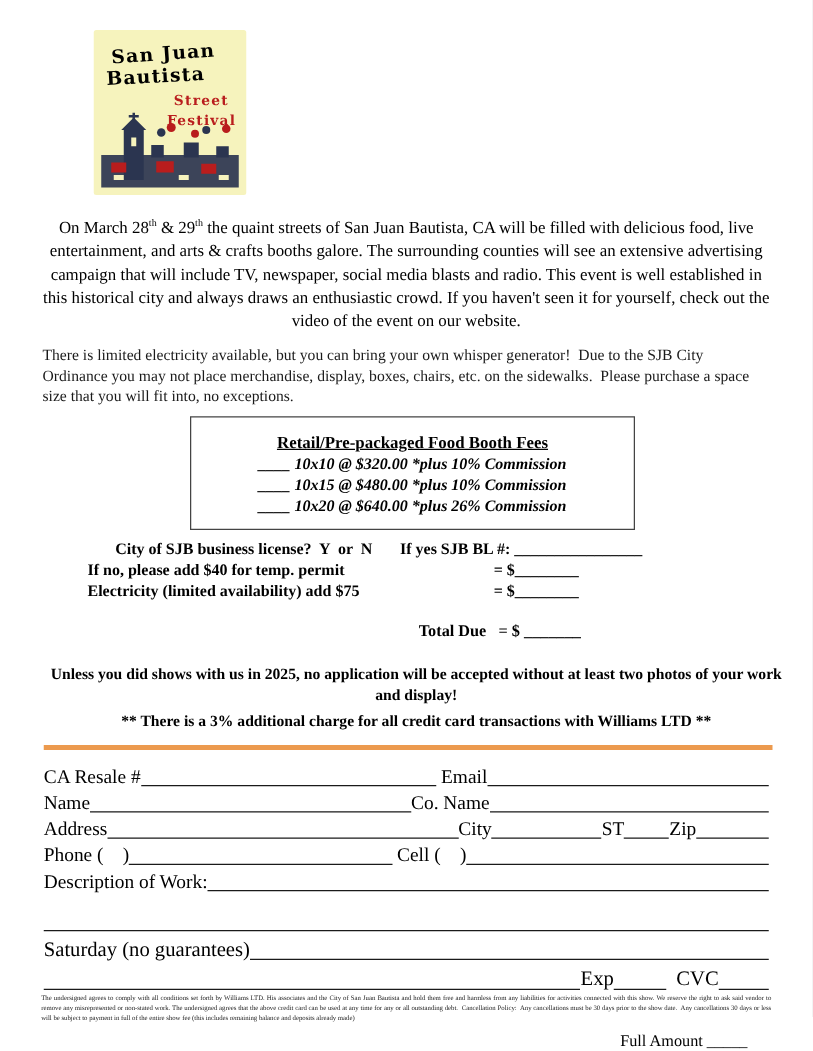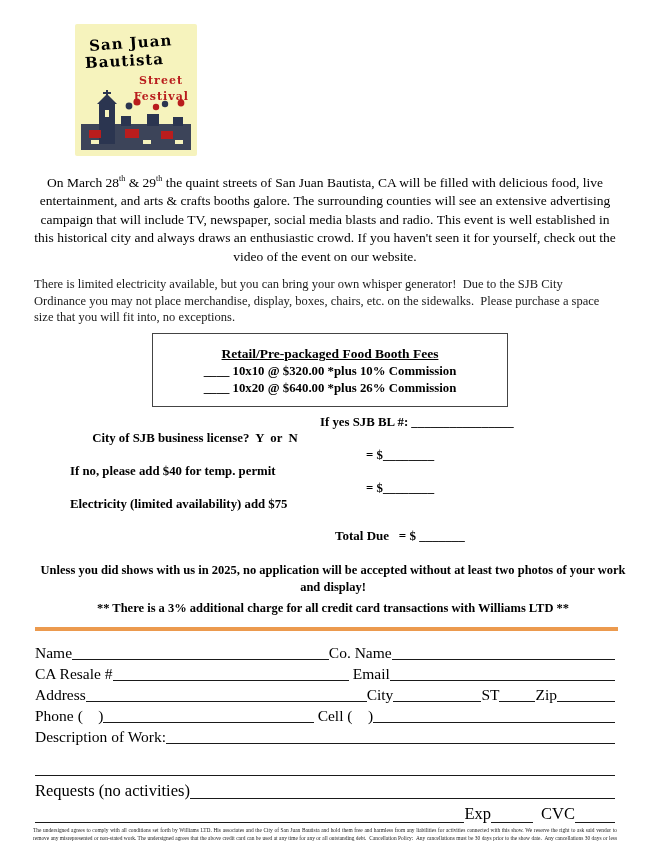--- a/index.html
+++ b/index.html
@@ -43,31 +43,31 @@
   
   .intro { margin:17px 30px 0 30px; text-align:center; font-weight:normal;
     font-size:13.5px; line-height:1.38; }
   .intro sup { font-size:8px; }
   .electric { margin:9px 34px 0 34px; font-size:12.5px; line-height:1.35; color:#1a1a1a; }
 
   
   .feebox { width:356px; margin:7px auto 0 152px; border:1.5px solid #444;
     text-align:center; padding:12px 0 10px 0; }
   .feebox-title { font-weight:bold; font-size:13.5px; text-decoration:underline; }
-  .fee-line { font-weight:bold; font-size:12.8px; margin-top:2px; }
+  .fee-line { font-weight:bold; font-size:12.8px; margin-top:2px;font-style:italic; }
   .fee-line:first-of-type { margin-top:10px; }
 
   
   .license { margin:7px 0 0 70px; font-weight:bold; font-size:12.8px; line-height:1.3; }
   .lic-row { display:flex; }
-  .lic-left { width:250px;margin-top:16px; }
+  .lic-left { width:250px; }
   .lic-row1 .lic-left { text-align:center; }
   .lic-right { margin-left:0px; }
   .lic-r1 { margin-left:0px; color:#000; }
-  .lic-eq { margin-left:46px; }
+  .lic-eq { margin-left:75px; }
   .total-row { margin:16px 0 0 335px; font-weight:bold; font-size:13px; }
 
   
   .notice { margin:18px 24px 0 40px; text-align:center; font-weight:bold;
     font-size:12.5px; line-height:1.35; }
   .notice-cc { margin-top:4px; }
   .divider { height:4px; background:#ec9a4e; margin:10px 32px 0 35px; }
 
   
   .form { margin:14px 35px 0 35px; font-size:15.5px; }
@@ -127,20 +127,21 @@
 
   </div>
 
   <p class="intro"><span>On March 28</span><sup>th</sup><span> &amp; 29</span><sup>th</sup><span> the quaint streets of San Juan Bautista, CA will be filled with delicious food, live entertainment, and arts &amp; crafts booths galore. The surrounding counties will see an extensive advertising campaign that will include TV, newspaper, social media blasts and radio. This event is well established in this historical city and always draws an enthusiastic crowd. If you haven't seen it for yourself, check out the video of the event on our website.</span></p>
 
   <p class="electric pre">There is limited electricity available, but you can bring your own whisper generator!  Due to the SJB City Ordinance you may not place merchandise, display, boxes, chairs, etc. on the sidewalks.  Please purchase a space size that you will fit into, no exceptions.</p>
 
   <div class="feebox">
     <div class="feebox-title">Retail/Pre-packaged Food Booth Fees</div>
     <div class="fee-line pre">____ 10x10 @ $320.00 *plus 10% Commission</div>
+    <div class="fee-line pre">____ 10x15 @ $480.00 *plus 10% Commission</div>
     <div class="fee-line pre">____ 10x20 @ $640.00 *plus 26% Commission</div>
   </div>
 
   <div class="license">
     <div class="lic-row lic-row1">
       <div class="lic-left pre">City of SJB business license?  Y  or  N</div>
       <div class="lic-right lic-r1 pre">If yes SJB BL #: ________________</div>
     </div>
     <div class="lic-row">
       <div class="lic-left pre">If no, please add $40 for temp. permit</div>
@@ -156,29 +157,29 @@
 
   <div class="notice">
     <div>Unless you did shows with us in 2025, no application will be accepted without at least two photos of your work and display!</div>
     <div class="notice-cc">** There is a 3% additional charge for all credit card transactions with Williams LTD **</div>
   </div>
 
   <div class="divider"></div>
 
   <div class="form">
     <div class="frow">
+      <span class="lbl">CA Resale #</span>
+      <span class="fill f1" style="flex:1.05"></span>
+      <span class="lbl"> Email</span>
+      <span class="fill f1"></span>
+    </div>
+    <div class="frow">
       <span class="lbl">Name</span>
       <span class="fill f1" style="flex:1.15"></span>
       <span class="lbl">Co. Name</span>
-      <span class="fill f1"></span>
-    </div>
-    <div class="frow">
-      <span class="lbl">CA Resale #</span>
-      <span class="fill f1" style="flex:1.05"></span>
-      <span class="lbl"> Email</span>
       <span class="fill f1"></span>
     </div>
     <div class="frow">
       <span class="lbl">Address</span>
       <span class="fill f1" style="flex:1.9"></span>
       <span class="lbl">City</span>
       <span class="fill" style="flex:0 0 88px"></span>
       <span class="lbl">ST</span>
       <span class="fill" style="flex:0 0 36px"></span>
       <span class="lbl">Zip</span>
@@ -191,21 +192,21 @@
       <span class="fill f1" style="flex:1.15"></span>
     </div>
     <div class="frow">
       <span class="lbl">Description of Work:</span>
       <span class="fill f1"></span>
     </div>
     <div class="frow" style="margin-top:17px">
       <span class="fill f1"></span>
     </div>
     <div class="frow big-row">
-      <span class="lbl">Requests (no activities)</span>
+      <span class="lbl">Saturday (no guarantees)</span>
       <span class="fill f1"></span>
     </div>
     <div class="frow big-row">
       <span class="fill f1" style="flex:3.6"></span>
       <span class="lbl">Exp</span>
       <span class="fill" style="flex:0 0 42px"></span>
       <span class="lbl" style="padding-left:8px">CVC</span>
       <span class="fill" style="flex:0 0 40px"></span>
     </div>
   </div>

